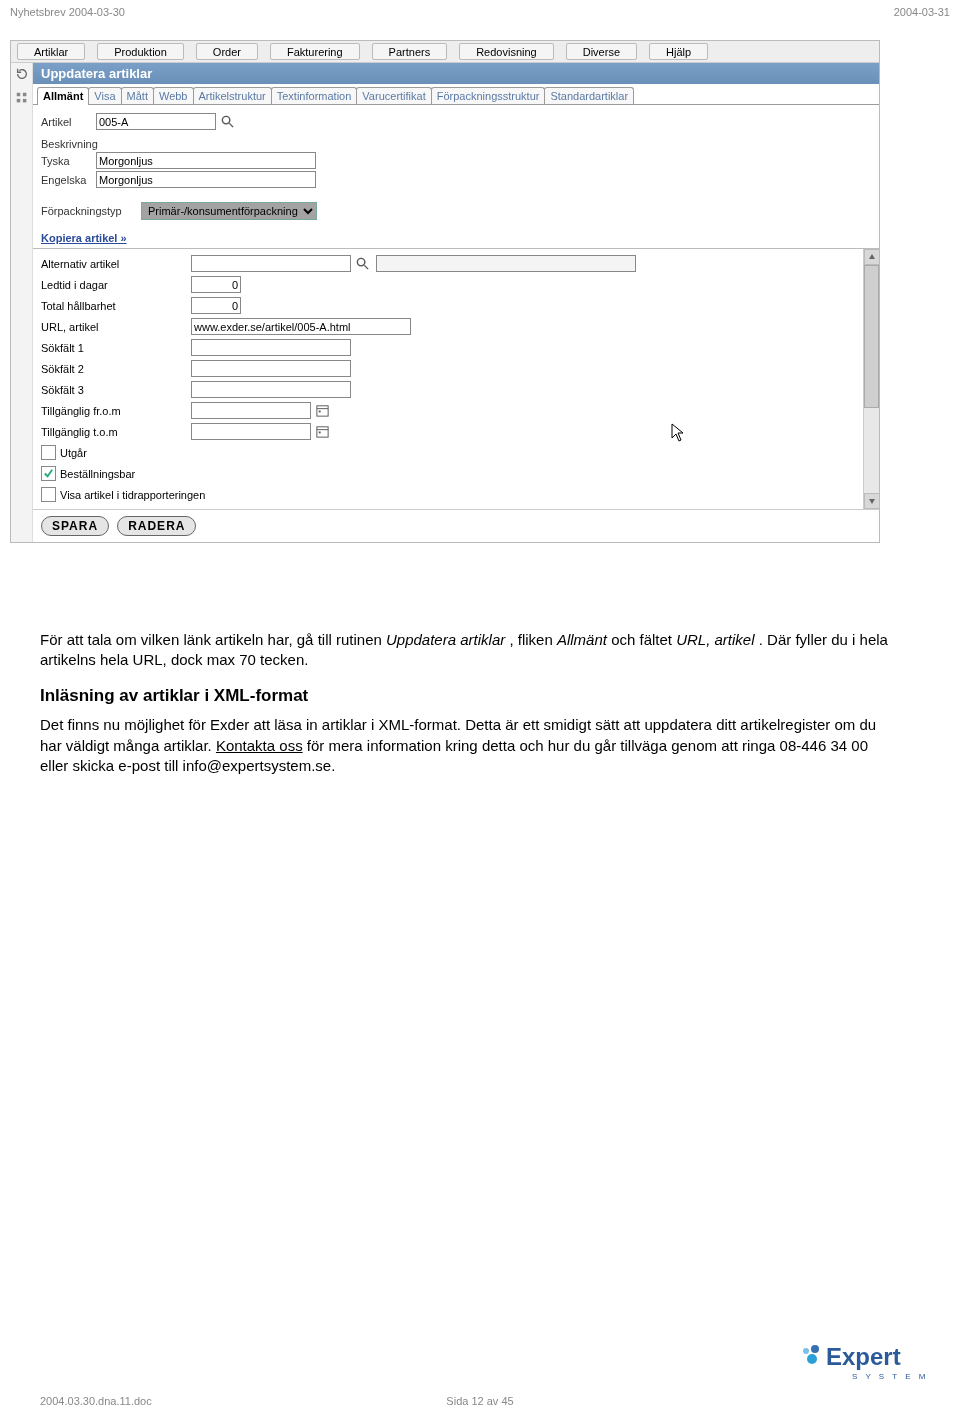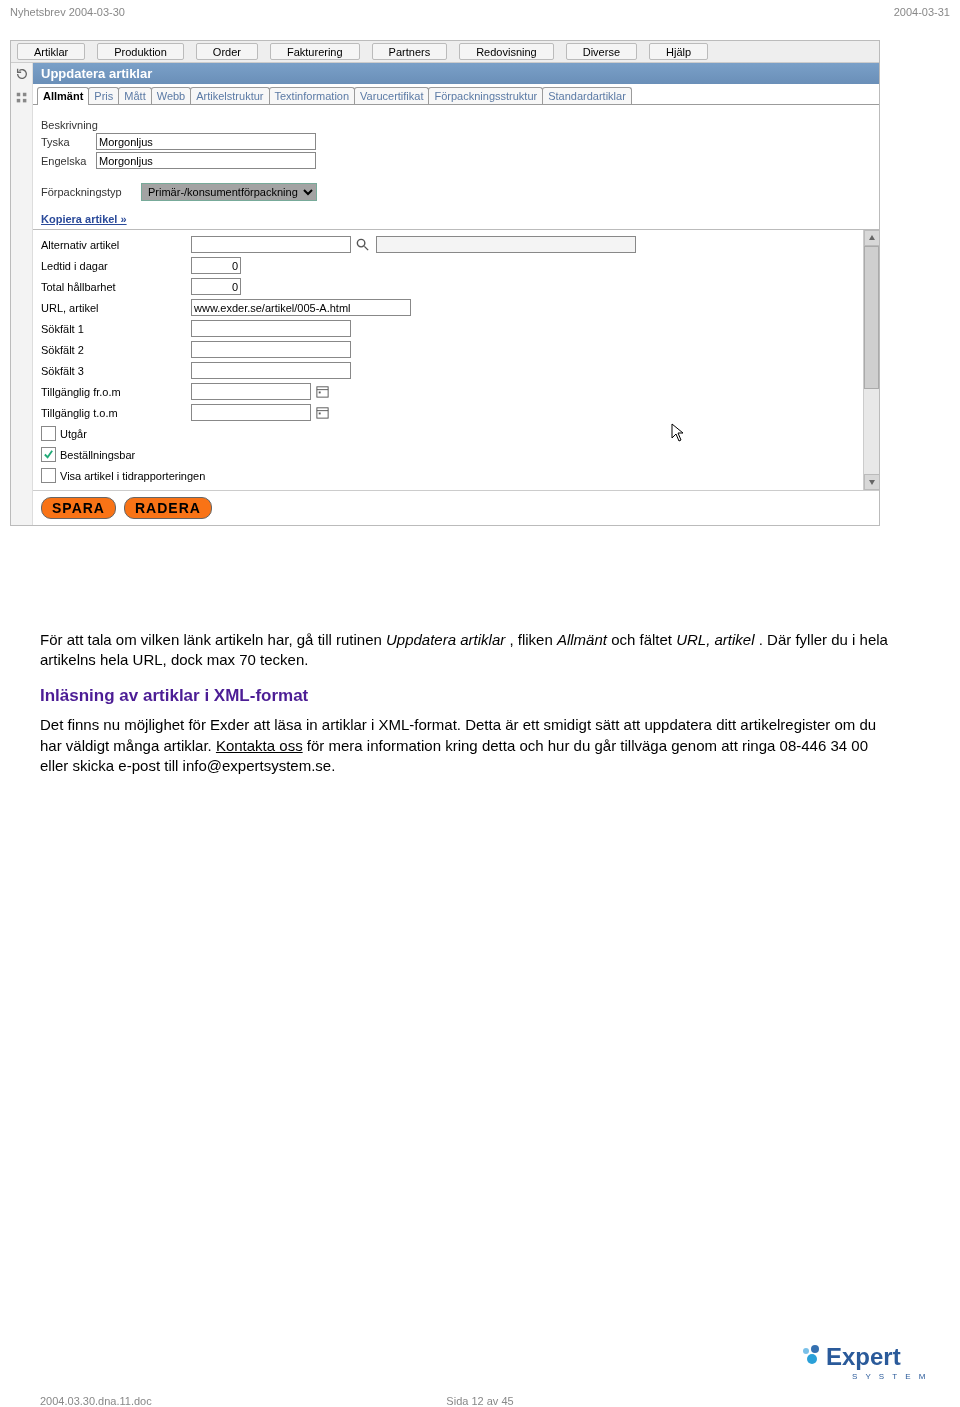--- a/index.html
+++ b/index.html
@@ -37,24 +37,24 @@
   .scrolltrack { position: absolute; top: 0; right: 0; bottom: 0; width: 16px; background: #e8e8e8; border-left: 1px solid #ccc; }
   .scrollbtn { width: 16px; height: 16px; background: #d8d8d8; border: 1px solid #bbb; display: flex; align-items: center; justify-content: center; }
   .scrollthumb { position: absolute; top: 16px; left: 0; right: 0; height: 55%; background: #cfcfcf; border: 1px solid #aaa; }
   .grid { padding: 4px 38px 4px 8px; font-size: 11px; }
   .grow { display: flex; align-items: center; height: 21px; }
   .glbl { width: 150px; }
   .chk { width: 15px; height: 15px; border: 1px solid #888; background: #fff; margin-right: 4px; display: inline-flex; align-items: center; justify-content: center; }
   .chk svg { width: 11px; height: 11px; }
   .dateicon { margin-left: 4px; display: inline-flex; }
   .btnbar { padding: 6px 8px; border-top: 1px solid #ccc; display: flex; gap: 8px; }
-  .pillbtn { font-size: 14px; font-weight: bold; letter-spacing: 1px; padding: 2px 10px; border: 1px solid #666; border-radius: 10px; background: #f97316; cursor: pointer; }
+  .pillbtn { font-size: 12px; font-weight: bold; letter-spacing: 1px; padding: 2px 10px; border: 1px solid #666; border-radius: 10px; background: #e5e5e5; cursor: pointer; }
   .article { position: absolute; top: 630px; left: 40px; width: 860px; font-size: 15px; line-height: 1.35; color: #000; }
   .article p { margin: 0 0 14px 0; }
-  .article h3 { color: #4c1d95; font-size: 17px; font-weight: bold; margin: 10px 0 8px 0; }
+  .article h3 { color: #000000; font-size: 17px; font-weight: bold; margin: 10px 0 8px 0; }
   .article .ital { font-style: italic; }
   .article a { color: #000000; text-decoration: underline; }
   .ftr { position: absolute; bottom: 12px; left: 0; right: 0; font-size: 11px; color: #888; }
   .ftr .l { position: absolute; left: 40px; }
   .ftr .c { position: absolute; left: 50%; transform: translateX(-50%); }
   .logo { position: absolute; right: 30px; bottom: 18px; }
   .cursor { position: absolute; }
 </style>
 </head>
 <body>
@@ -89,31 +89,41 @@
               <rect x="2" y="9" width="4" height="4" fill="#888"></rect>
               <rect x="9" y="9" width="4" height="4" fill="#888"></rect>
             </svg></span>
       </div>
 
       <div class="main">
         <div class="titlebar">Uppdatera artiklar</div>
 
         <div class="tabstrip">
           <span class="tab active">Allmänt</span>
-          <span class="tab">Pris</span>
+          <span class="tab">Visa</span>
           <span class="tab">Mått</span>
           <span class="tab">Webb</span>
           <span class="tab">Artikelstruktur</span>
           <span class="tab">Textinformation</span>
           <span class="tab">Varucertifikat</span>
           <span class="tab">Förpackningsstruktur</span>
           <span class="tab">Standardartiklar</span>
         </div>
 
         <div class="formzone">
+          <div class="row">
+            <span class="lbl w55">Artikel</span>
+            <input class="tin w120" value="005-A" style="">
+            <span class="iconbtn">
+              <svg width="15" height="15" viewBox="0 0 16 16">
+                  <circle cx="6.5" cy="6.5" r="4" fill="none" stroke="#555" stroke-width="1.5"></circle>
+                  <line x1="10" y1="10" x2="14" y2="14" stroke="#555" stroke-width="1.5"></line>
+                </svg>
+            </span>
+          </div>
 
           <div class="row" style="margin-top:8px;">
             <span class="lbl w55">Beskrivning</span>
           </div>
           <div class="row">
             <span class="lbl w55">Tyska</span>
             <input class="tin w220" value="Morgonljus" style="">
           </div>
           <div class="row">
             <span class="lbl w55">Engelska</span>

